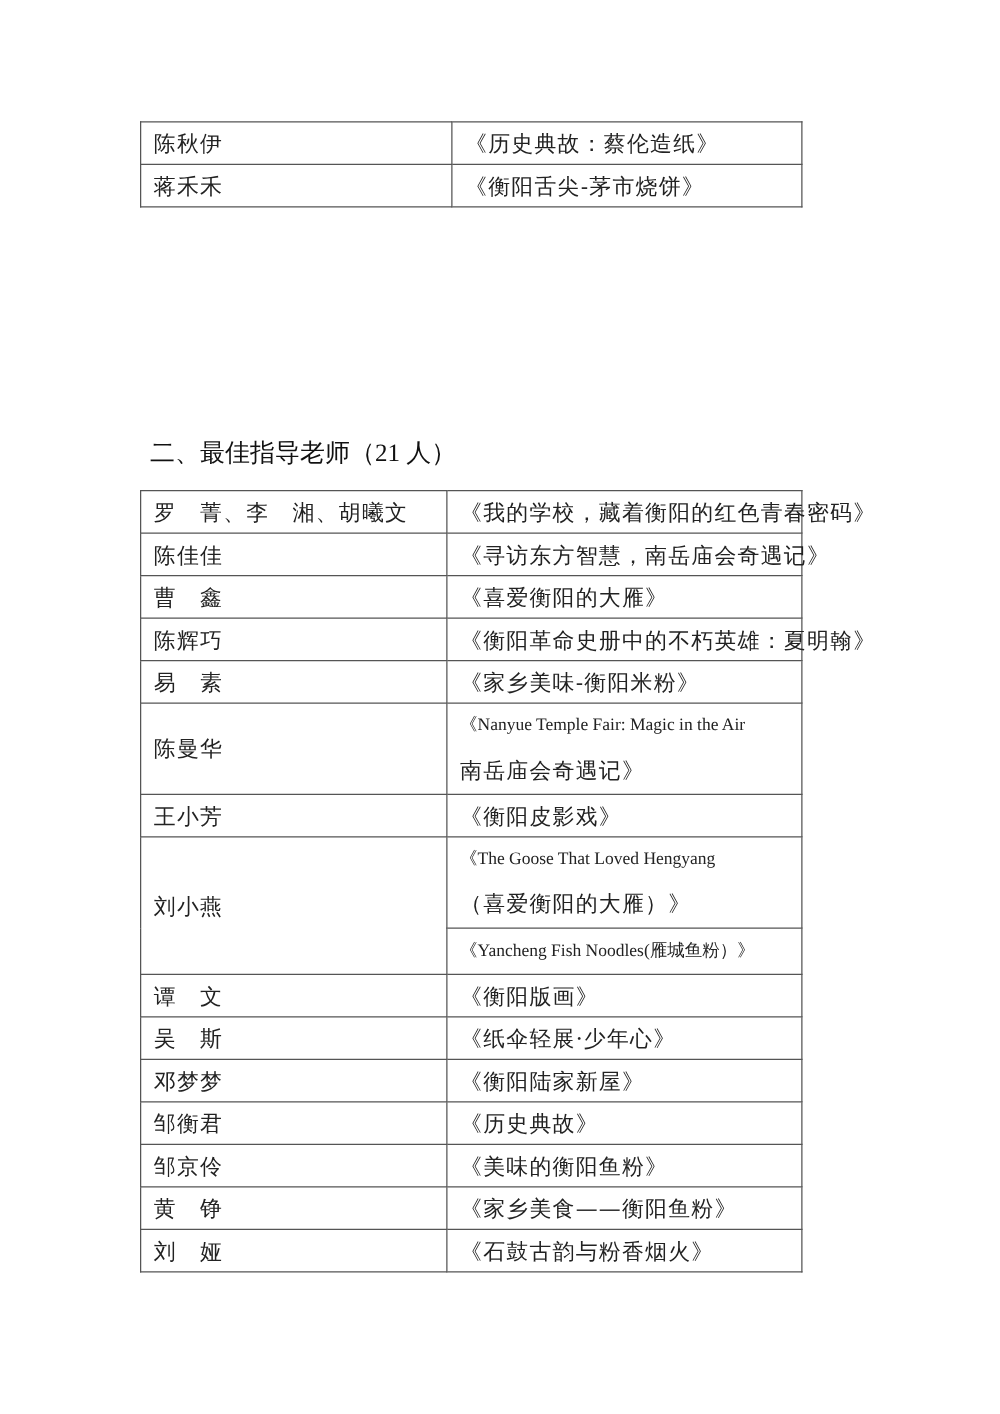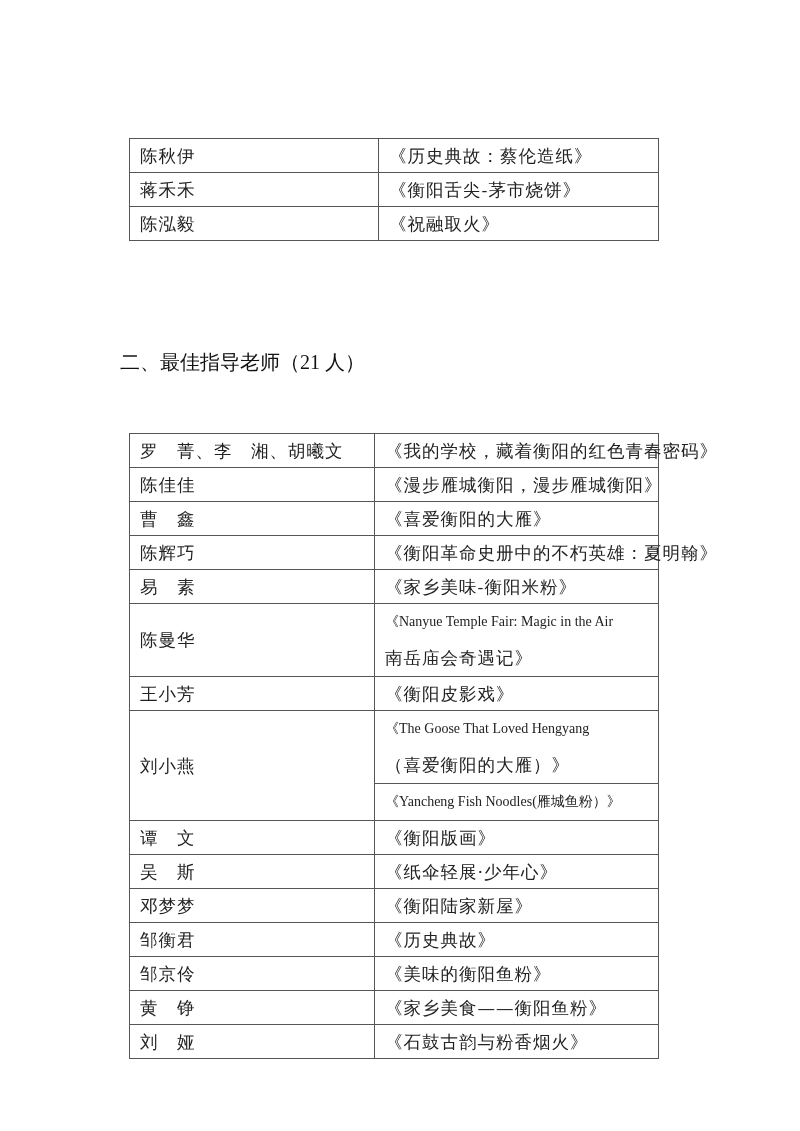--- a/index.html
+++ b/index.html
@@ -1,17 +1,17 @@
 <!DOCTYPE html>
 <html><head>
 <meta charset="utf-8">
 <style>
   html, body { margin:0; padding:0; background:#ffffff; }
   body { width:800px; height:1131px; position:relative; font-family:"DejaVu Serif", serif; color:#222; overflow:hidden; }
-  table { position:absolute; border-collapse:collapse; left:129px; width:530px; table-layout:fixed;margin-top:41px; }
+  table { position:absolute; border-collapse:collapse; left:112px; width:530px; table-layout:fixed; }
   td { border:1px solid #555; padding:0 0 0 10px; font-size:17.5px; height:33px; vertical-align:middle; white-space:nowrap; letter-spacing:1px; }
   #t1 { top:97px; }
   #t1 col.c1 { width:249px; }
   #t2 { top:392px;padding-left:48px; }
   #t2 col.c1 { width:245px; }
   .lat { font-family:"Liberation Serif", serif; letter-spacing:0; font-size:14px; }
   .two { height:70px; line-height:36px; }
   .two div { white-space:nowrap; }
   .sub { height:36px; }
   h2 { position:absolute; left:120px; top:349px; margin:0; font-family:"DejaVu Sans", sans-serif; font-weight:normal; font-size:20px; color:#111; }
@@ -27,42 +27,38 @@
     </colgroup>
   <tbody>
       <tr>
         <td>陈秋伊</td>
         <td>《历史典故：蔡伦造纸》</td>
       </tr>
   <tr>
         <td>蒋禾禾</td>
         <td>《衡阳舌尖-茅市烧饼》</td>
       </tr>
-  <tr>
-        <td>陈泓毅</td>
-        <td>《祝融取火》</td>
-      </tr>
 </tbody>
   </table>
 
 <h2><span>二、最佳指导老师</span><span class="n">（21 人）</span></h2>
 
 <table id="t2">
   <colgroup>
       <col class="c1">
       <col>
     </colgroup>
   <tbody>
       <tr>
         <td>罗　菁、李　湘、胡曦文</td>
         <td>《我的学校，藏着衡阳的红色青春密码》</td>
       </tr>
   <tr>
         <td>陈佳佳</td>
-        <td>《漫步雁城衡阳，漫步雁城衡阳》</td>
+        <td>《寻访东方智慧，南岳庙会奇遇记》</td>
       </tr>
   <tr>
         <td>曹　鑫</td>
         <td>《喜爱衡阳的大雁》</td>
       </tr>
   <tr>
         <td>陈辉巧</td>
         <td>《衡阳革命史册中的不朽英雄：夏明翰》</td>
       </tr>
   <tr>

